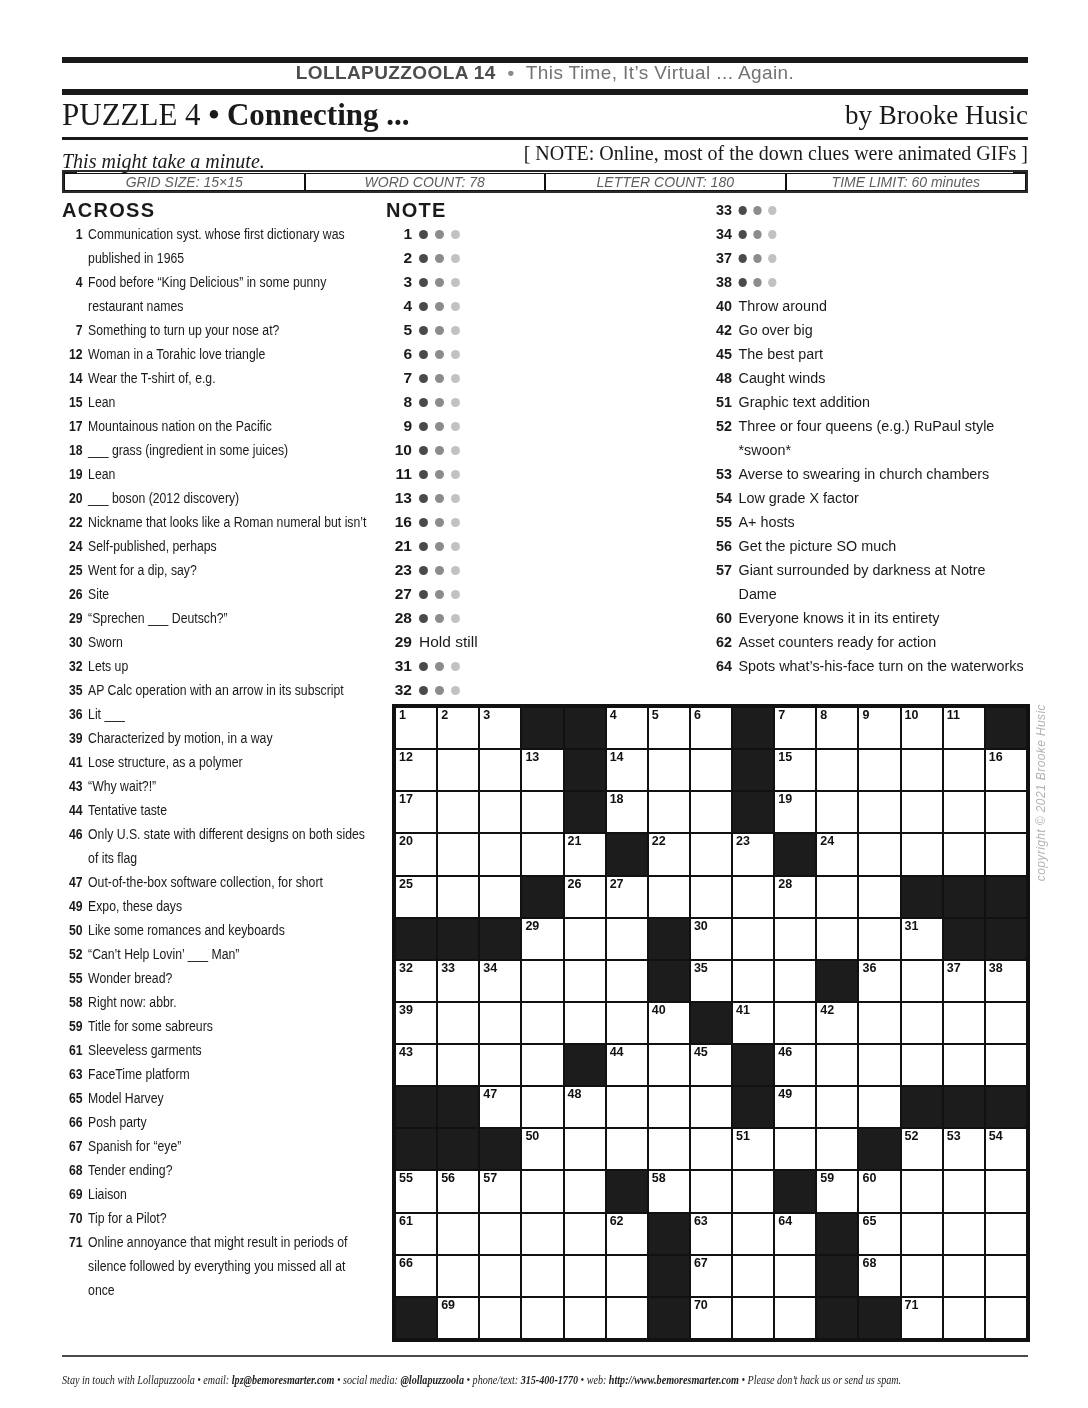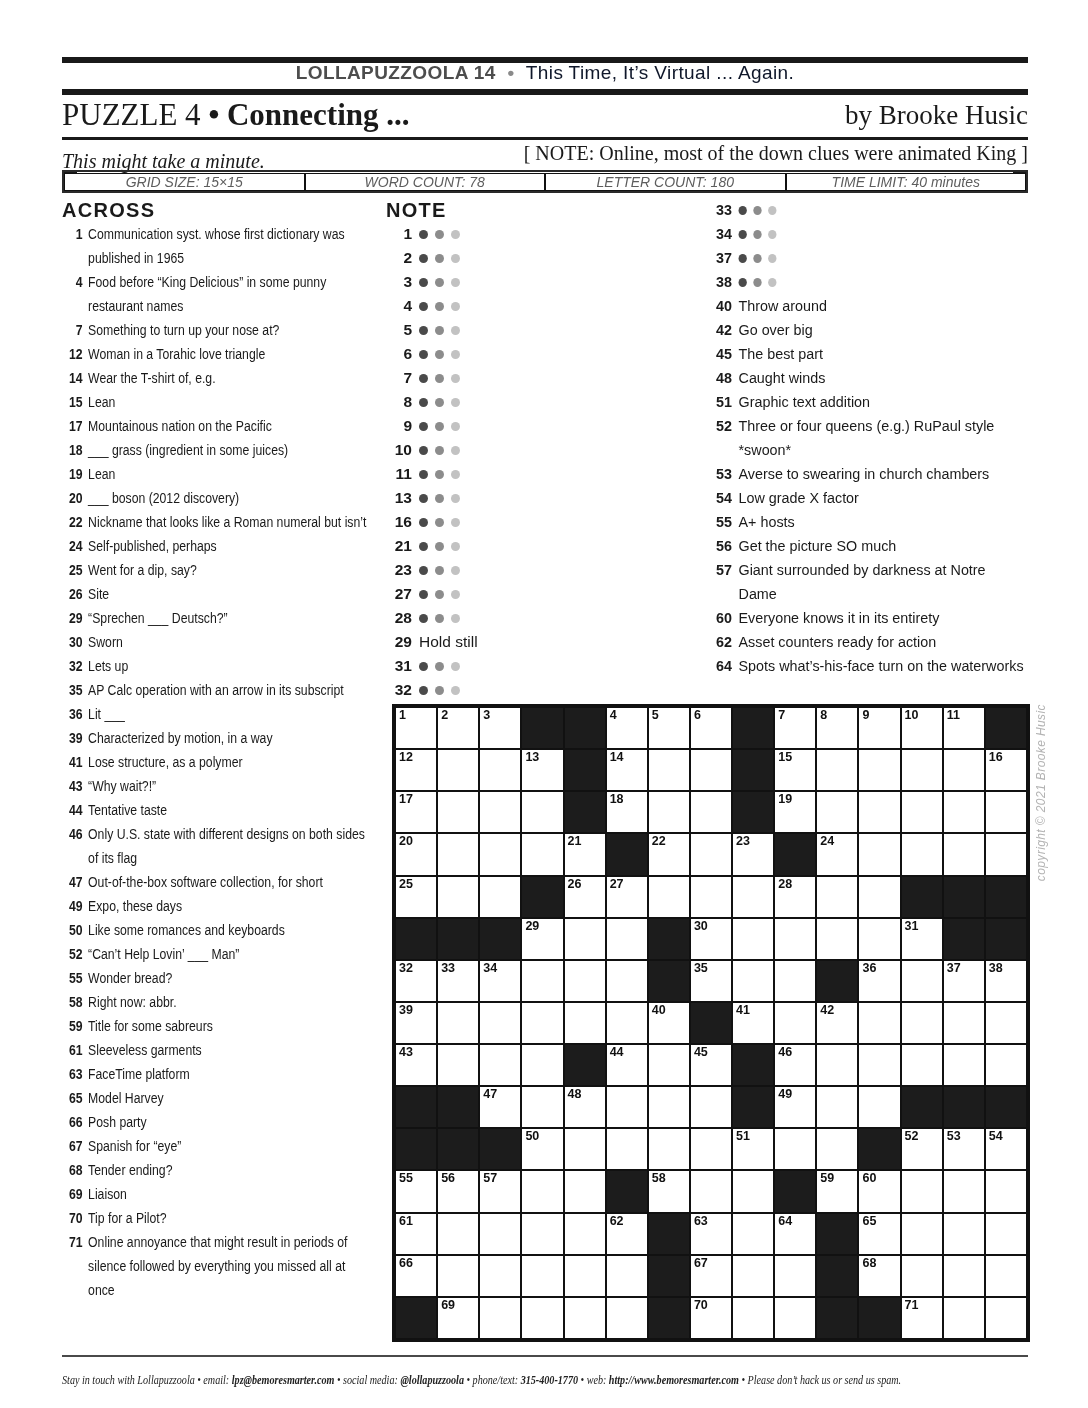--- a/index.html
+++ b/index.html
@@ -4,21 +4,21 @@
 <style>
   html,body{margin:0;padding:0;background:#ffffff;}
   .page{position:relative;width:1088px;height:1408px;background:#fff;overflow:hidden;
         font-family:"Liberation Sans",sans-serif;color:#1a1a1a;}
   .bar{position:absolute;left:62px;width:966px;height:6px;background:#191919;}
   #bar1{top:57px}#bar2{top:89px}
   .event-line{position:absolute;left:62px;top:62px;width:966px;text-align:center;
               font-size:19px;letter-spacing:.4px;white-space:nowrap;}
   .event-line .ttl{font-weight:bold;color:#4d4d4d;}
   .event-line .sep{color:#8a8a8a;font-weight:bold;padding:0 6px;}
-  .event-line .sub{color:#0f172a;}
+  .event-line .sub{color:#737373;}
   .title-row{position:absolute;left:62px;top:97px;width:966px;height:40px;
              font-family:Liberation Serif, serif;font-size:31px;}
   .title-left{position:absolute;left:0;top:0;white-space:nowrap;}
   .title-left .bold{font-weight:bold;}
   .byline{position:absolute;right:0;top:3px;font-size:27px;}
   .rule{position:absolute;left:62px;top:137px;width:966px;height:3px;background:#191919;}
   .note-row{position:absolute;left:62px;top:142px;width:966px;height:26px;
             font-family:"Liberation Serif",serif;font-size:20px;}
   .tagline{position:absolute;left:0;top:8px;font-style:italic;}
   .note{position:absolute;right:0;top:0;}
@@ -69,30 +69,30 @@
   <div class="title-row">
     <div class="title-left">
       <span>PUZZLE 4 </span><span class="bold">• Connecting ...</span>
     </div>
     <div class="byline">by Brooke Husic</div>
   </div>
   <div class="rule"></div>
 
   <div class="note-row">
     <div class="tagline">This might take a minute.</div>
-    <div class="note">[ NOTE: Online, most of the down clues were animated King ]</div>
+    <div class="note">[ NOTE: Online, most of the down clues were animated GIFs ]</div>
   </div>
 
   <div class="infobar">
     <div class="cap left"></div>
     <div class="cap right"></div>
   <div class="cell">GRID SIZE: 15×15</div>
       <div class="cell">WORD COUNT: 78</div>
       <div class="cell">LETTER COUNT: 180</div>
-      <div class="cell">TIME LIMIT: 40 minutes</div>
+      <div class="cell">TIME LIMIT: 60 minutes</div>
     </div>
 
   <div class="across">
     <div class="colhead">ACROSS</div>
     <div class="cluewrap1" id="across-list">
         <div class="clue">
           <span class="cnum">1</span>
           <span class="ctext">Communication syst. whose first dictionary was published in 1965</span>
         </div>
         <div class="clue">

